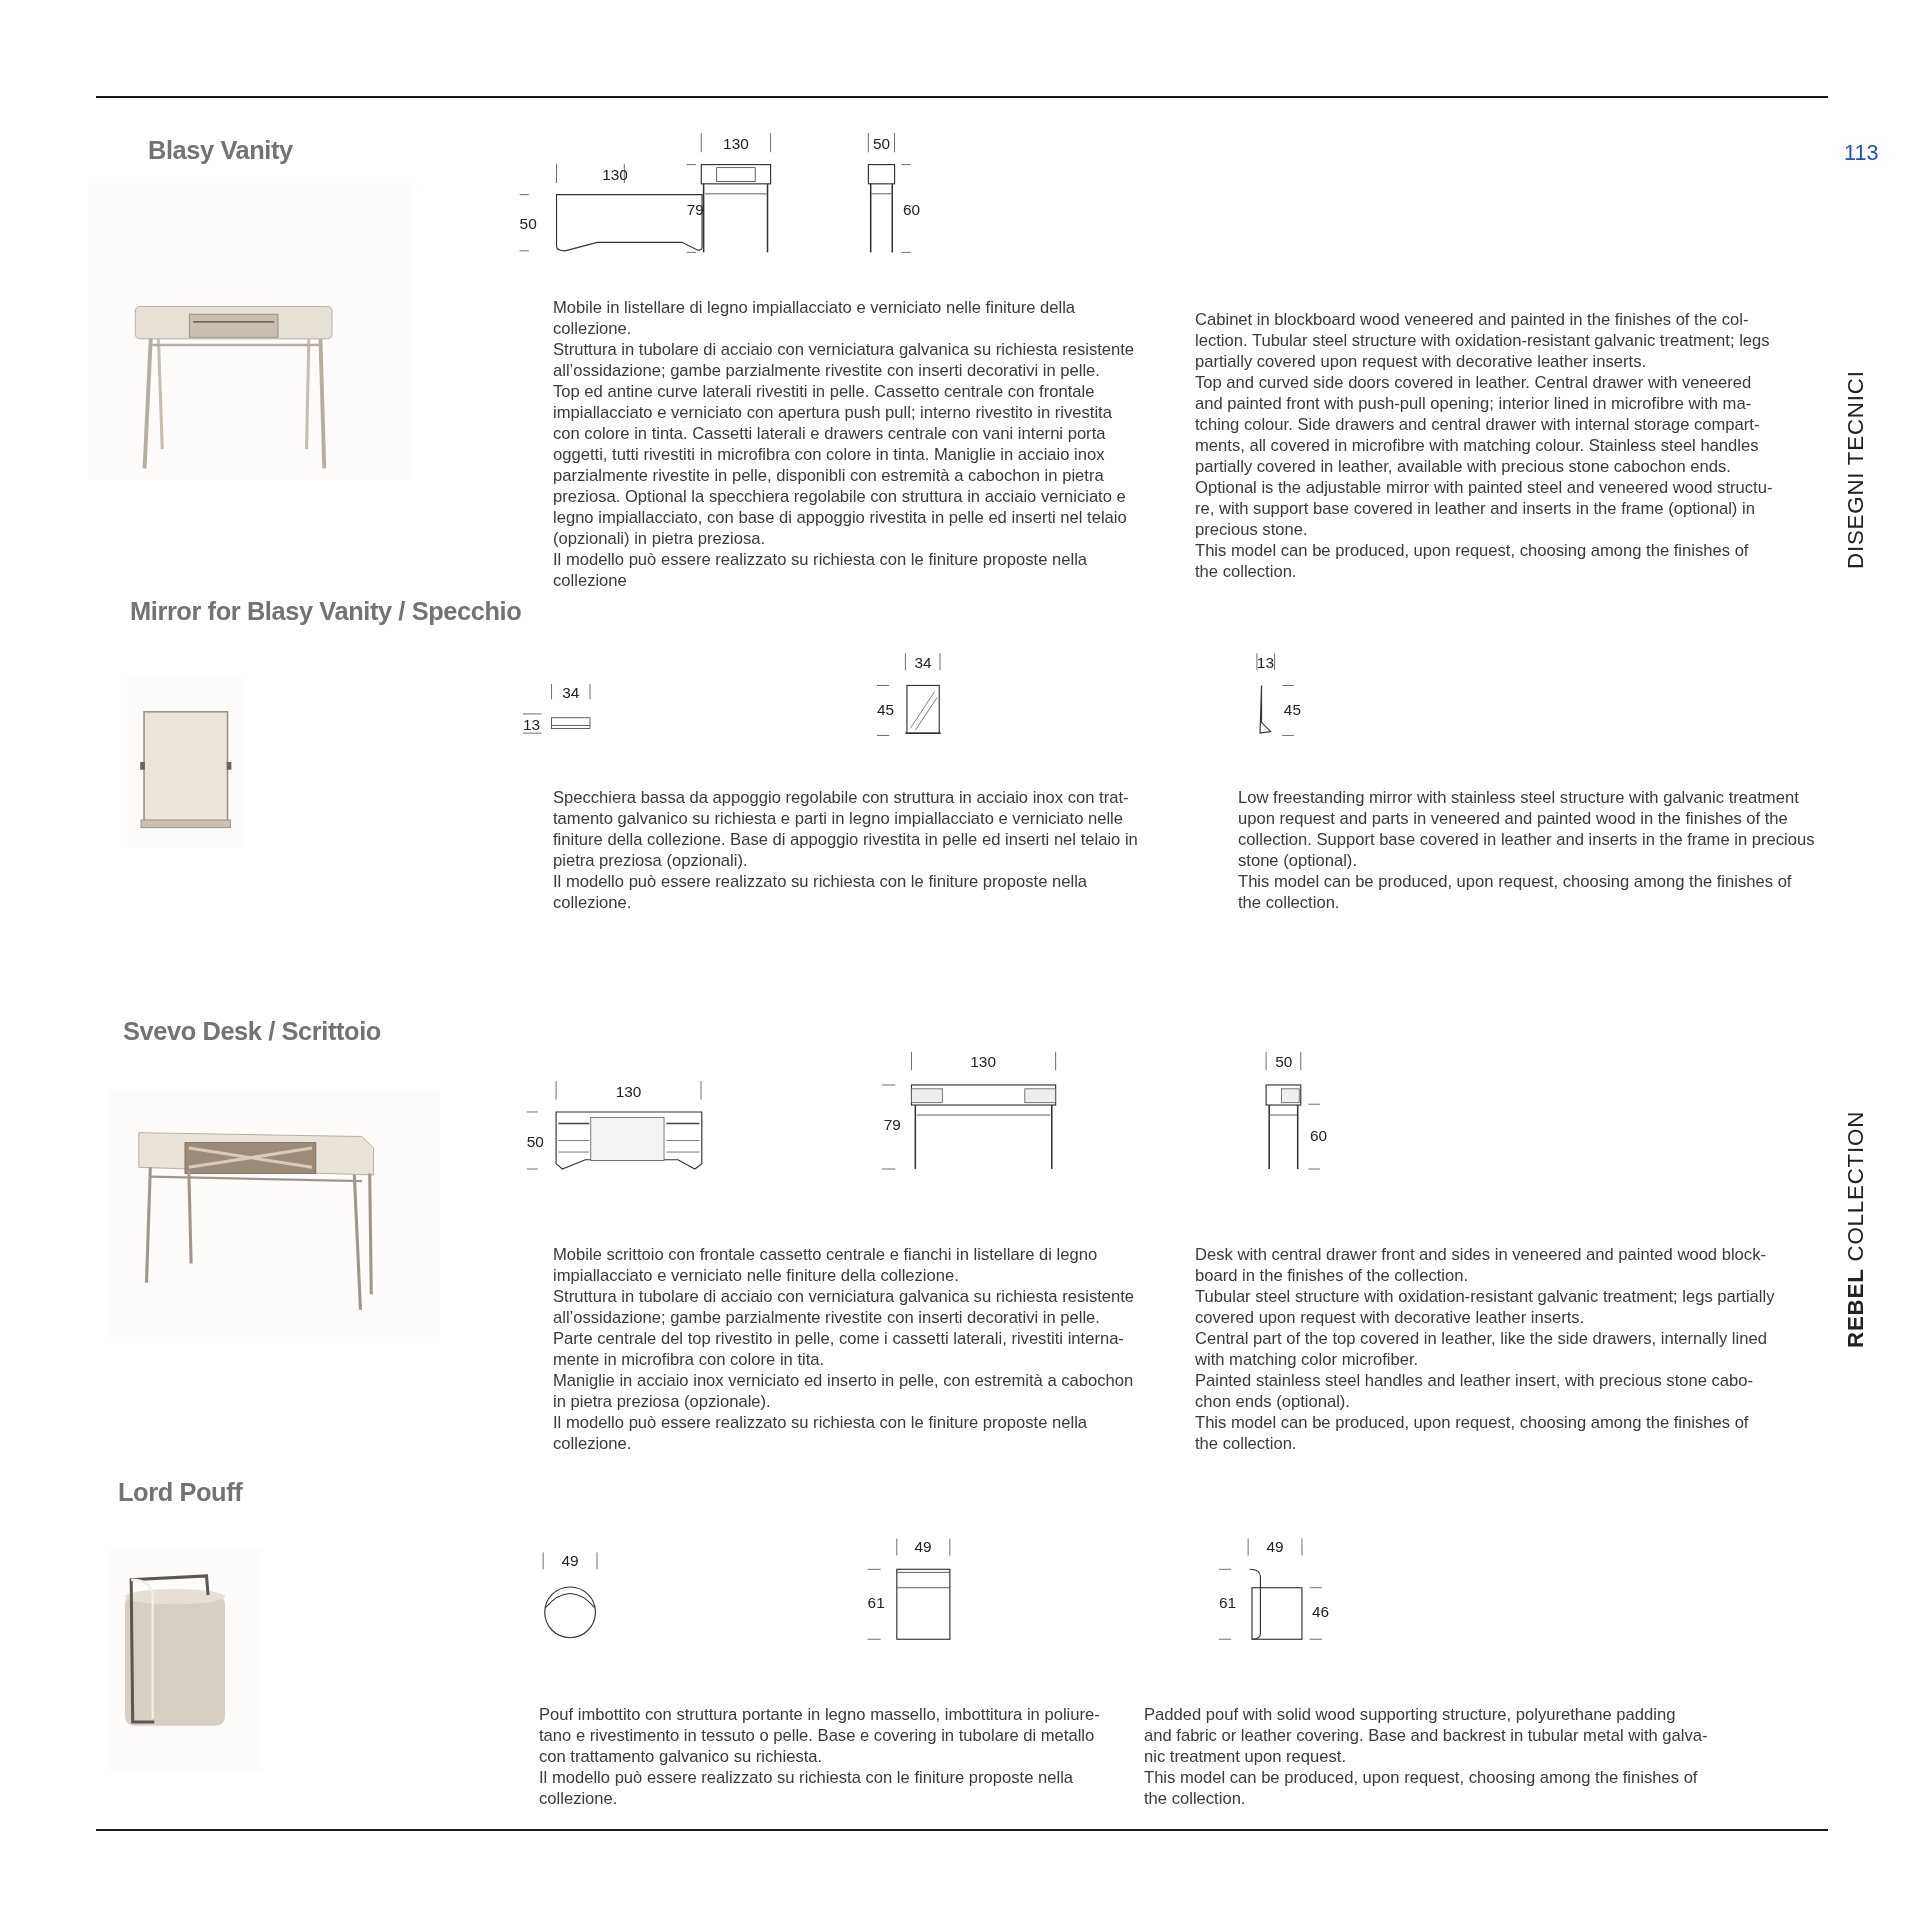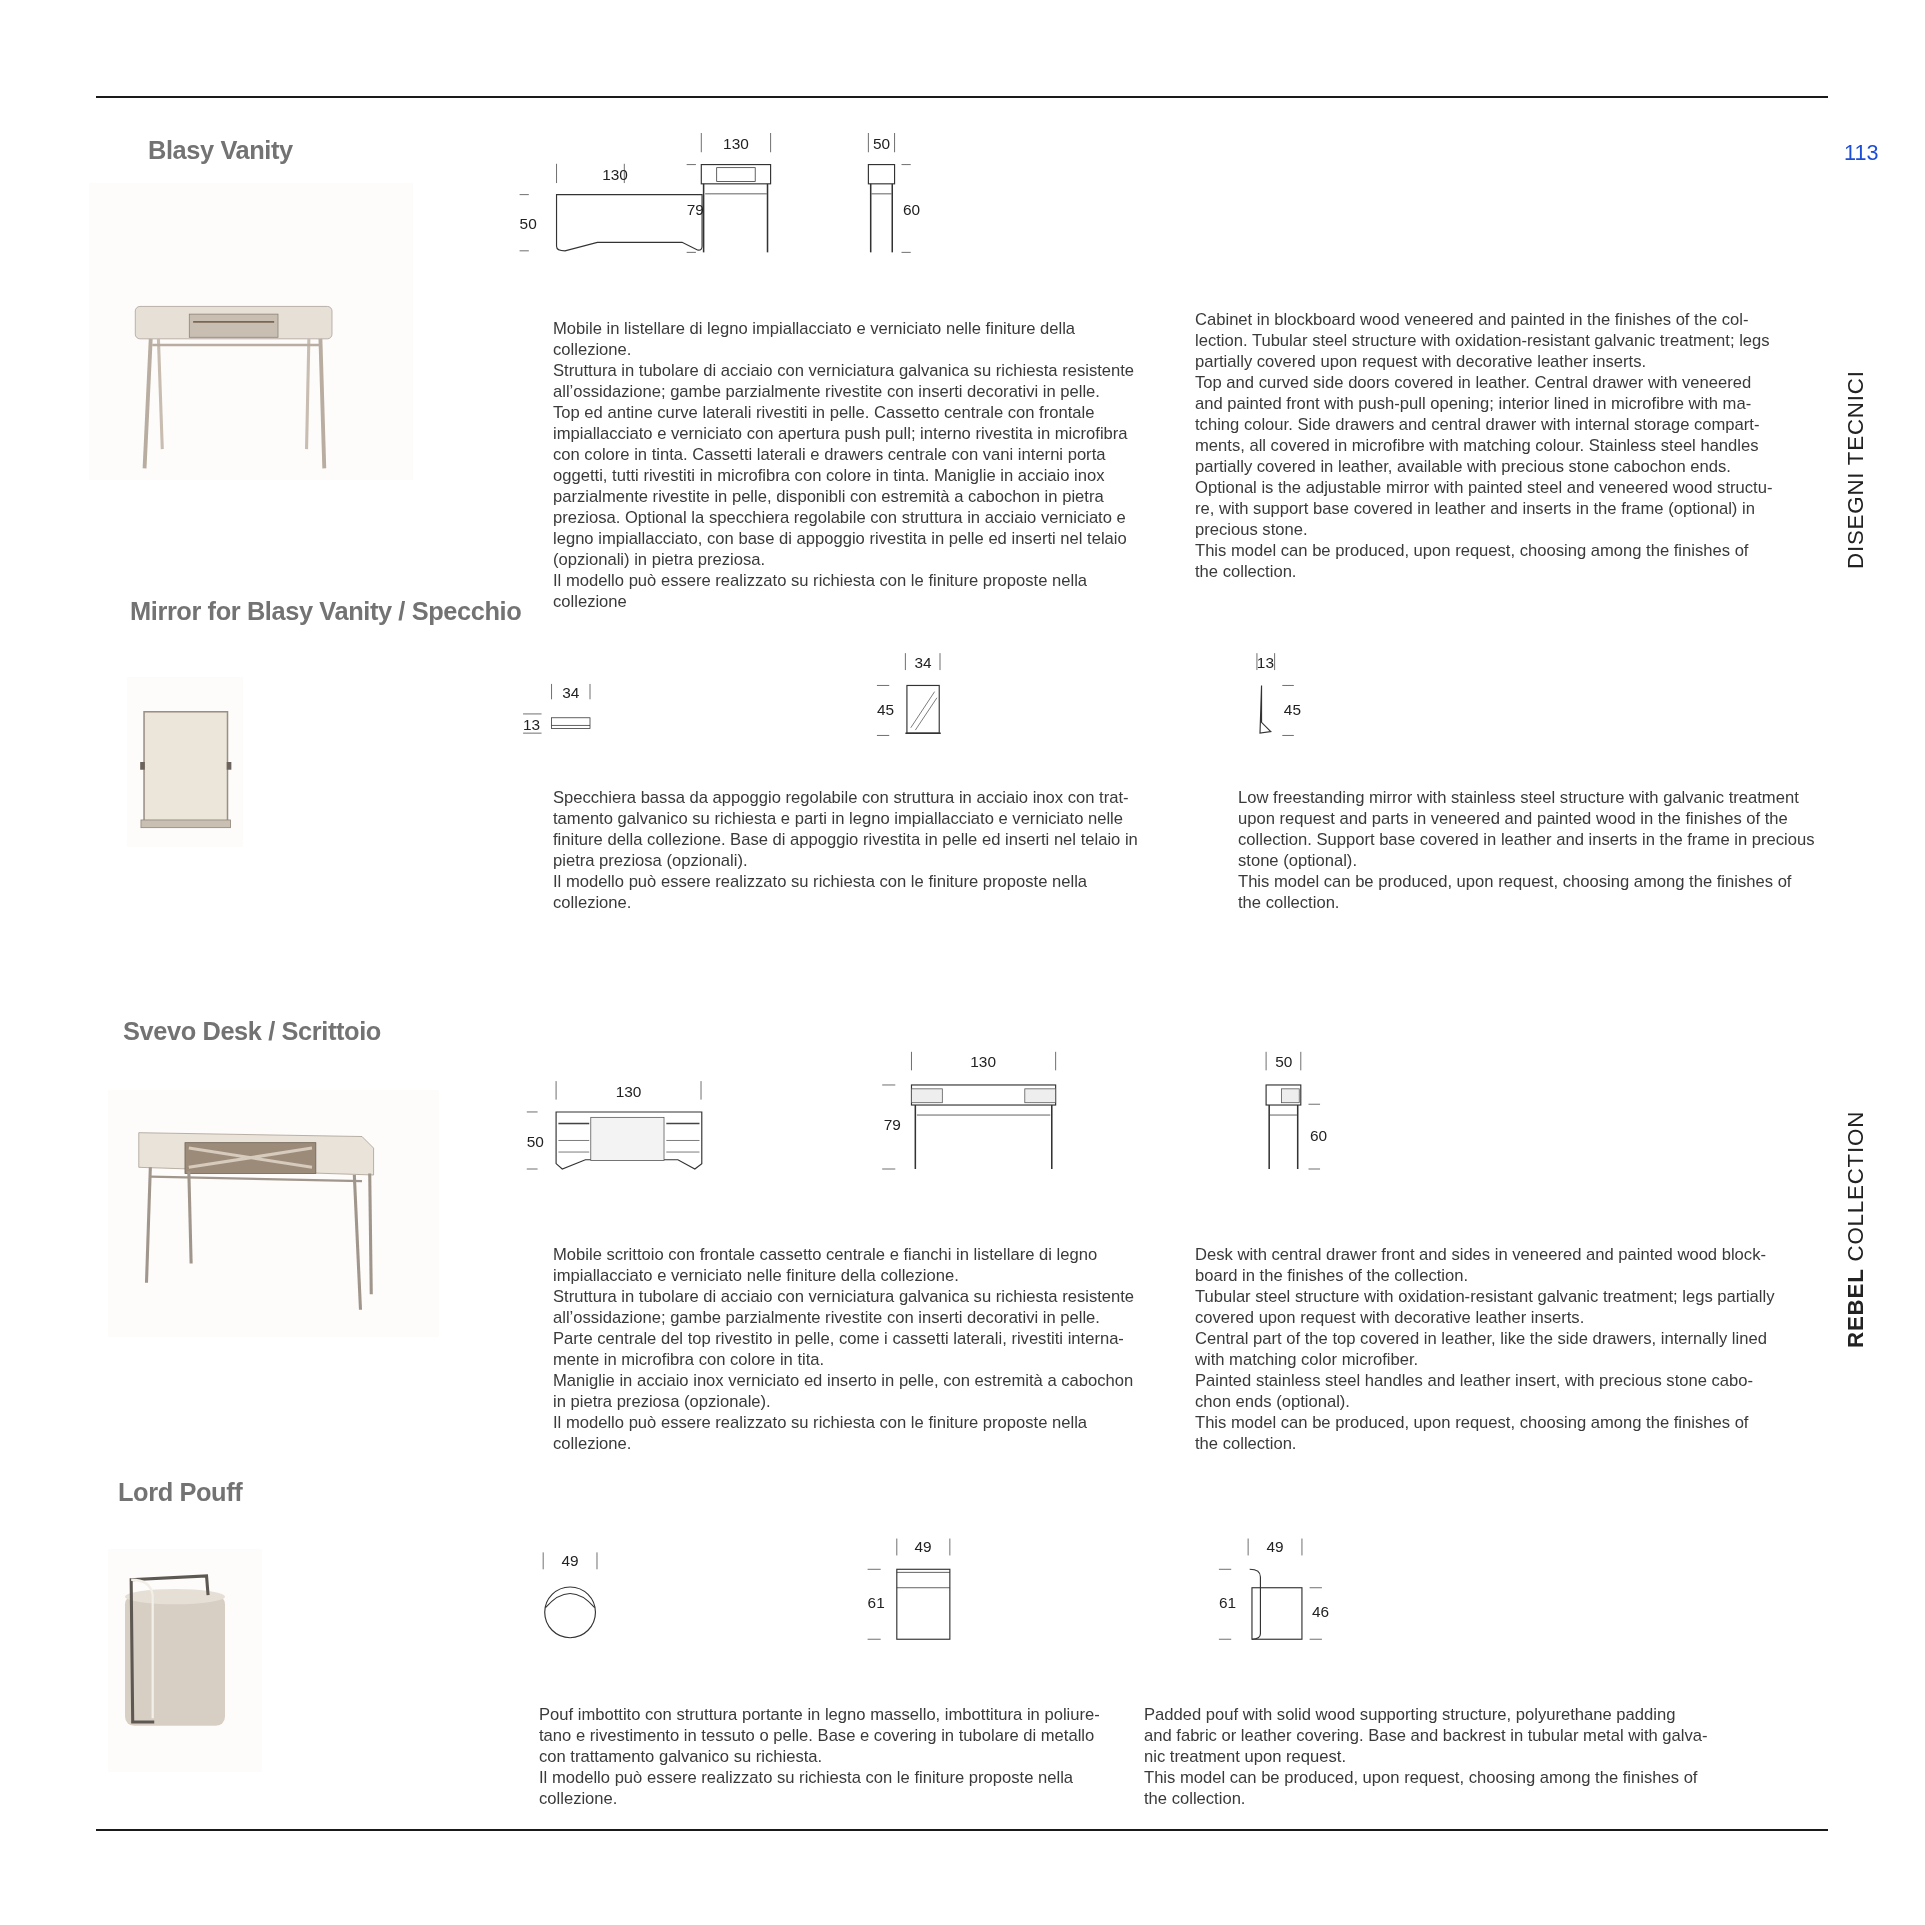--- a/index.html
+++ b/index.html
@@ -64,26 +64,26 @@
     <line x1="491" y1="13" x2="491" y2="38" stroke="#444"></line>
   <text class="dim" x="474" y="34" text-anchor="middle">50</text>
   <line x1="500" y1="54" x2="512" y2="54" stroke="#444"></line>
     <line x1="500" y1="168" x2="512" y2="168" stroke="#444"></line>
   <text class="dim" x="502" y="120">60</text>
   <rect x="457" y="54" width="34" height="25" fill="none" stroke="#333" stroke-width="1.5"></rect>
   <line x1="460" y1="79" x2="460" y2="168" stroke="#333" stroke-width="2"></line>
     <line x1="488" y1="79" x2="488" y2="168" stroke="#333" stroke-width="2"></line>
   <line x1="461" y1="92" x2="487" y2="92" stroke="#333"></line>
 </svg>
-<div class="desc" style="left:553px;top:318px">
+<div class="desc" style="left:553px;top:297px">
   <p>Mobile in listellare di legno  impiallacciato e verniciato nelle finiture della collezione.</p>
     <p>Struttura in tubolare di acciaio con verniciatura galvanica su richiesta resistente</p>
     <p>all’ossidazione; gambe parzialmente rivestite con inserti decorativi in pelle.</p>
     <p>Top ed antine curve laterali rivestiti in pelle. Cassetto centrale con frontale</p>
-    <p>impiallacciato e verniciato con apertura push pull; interno rivestita in microfibra</p>
+    <p>impiallacciato e verniciato con apertura push pull; interno rivestito in rivestita</p>
     <p>con colore in tinta. Cassetti laterali e drawers centrale con vani interni porta</p>
     <p>oggetti, tutti rivestiti in microfibra con colore in tinta. Maniglie in acciaio inox</p>
     <p>parzialmente rivestite in pelle, disponibli con estremità a cabochon in pietra</p>
     <p>preziosa. Optional la specchiera regolabile con struttura in acciaio verniciato e</p>
     <p>legno impiallacciato, con base di appoggio rivestita in pelle ed inserti nel telaio</p>
     <p>(opzionali) in pietra preziosa.</p>
     <p>Il modello può essere realizzato su richiesta con le finiture proposte nella</p>
     <p>collezione</p>
 </div>
 <div class="desc" style="left:1195px;top:309px">

